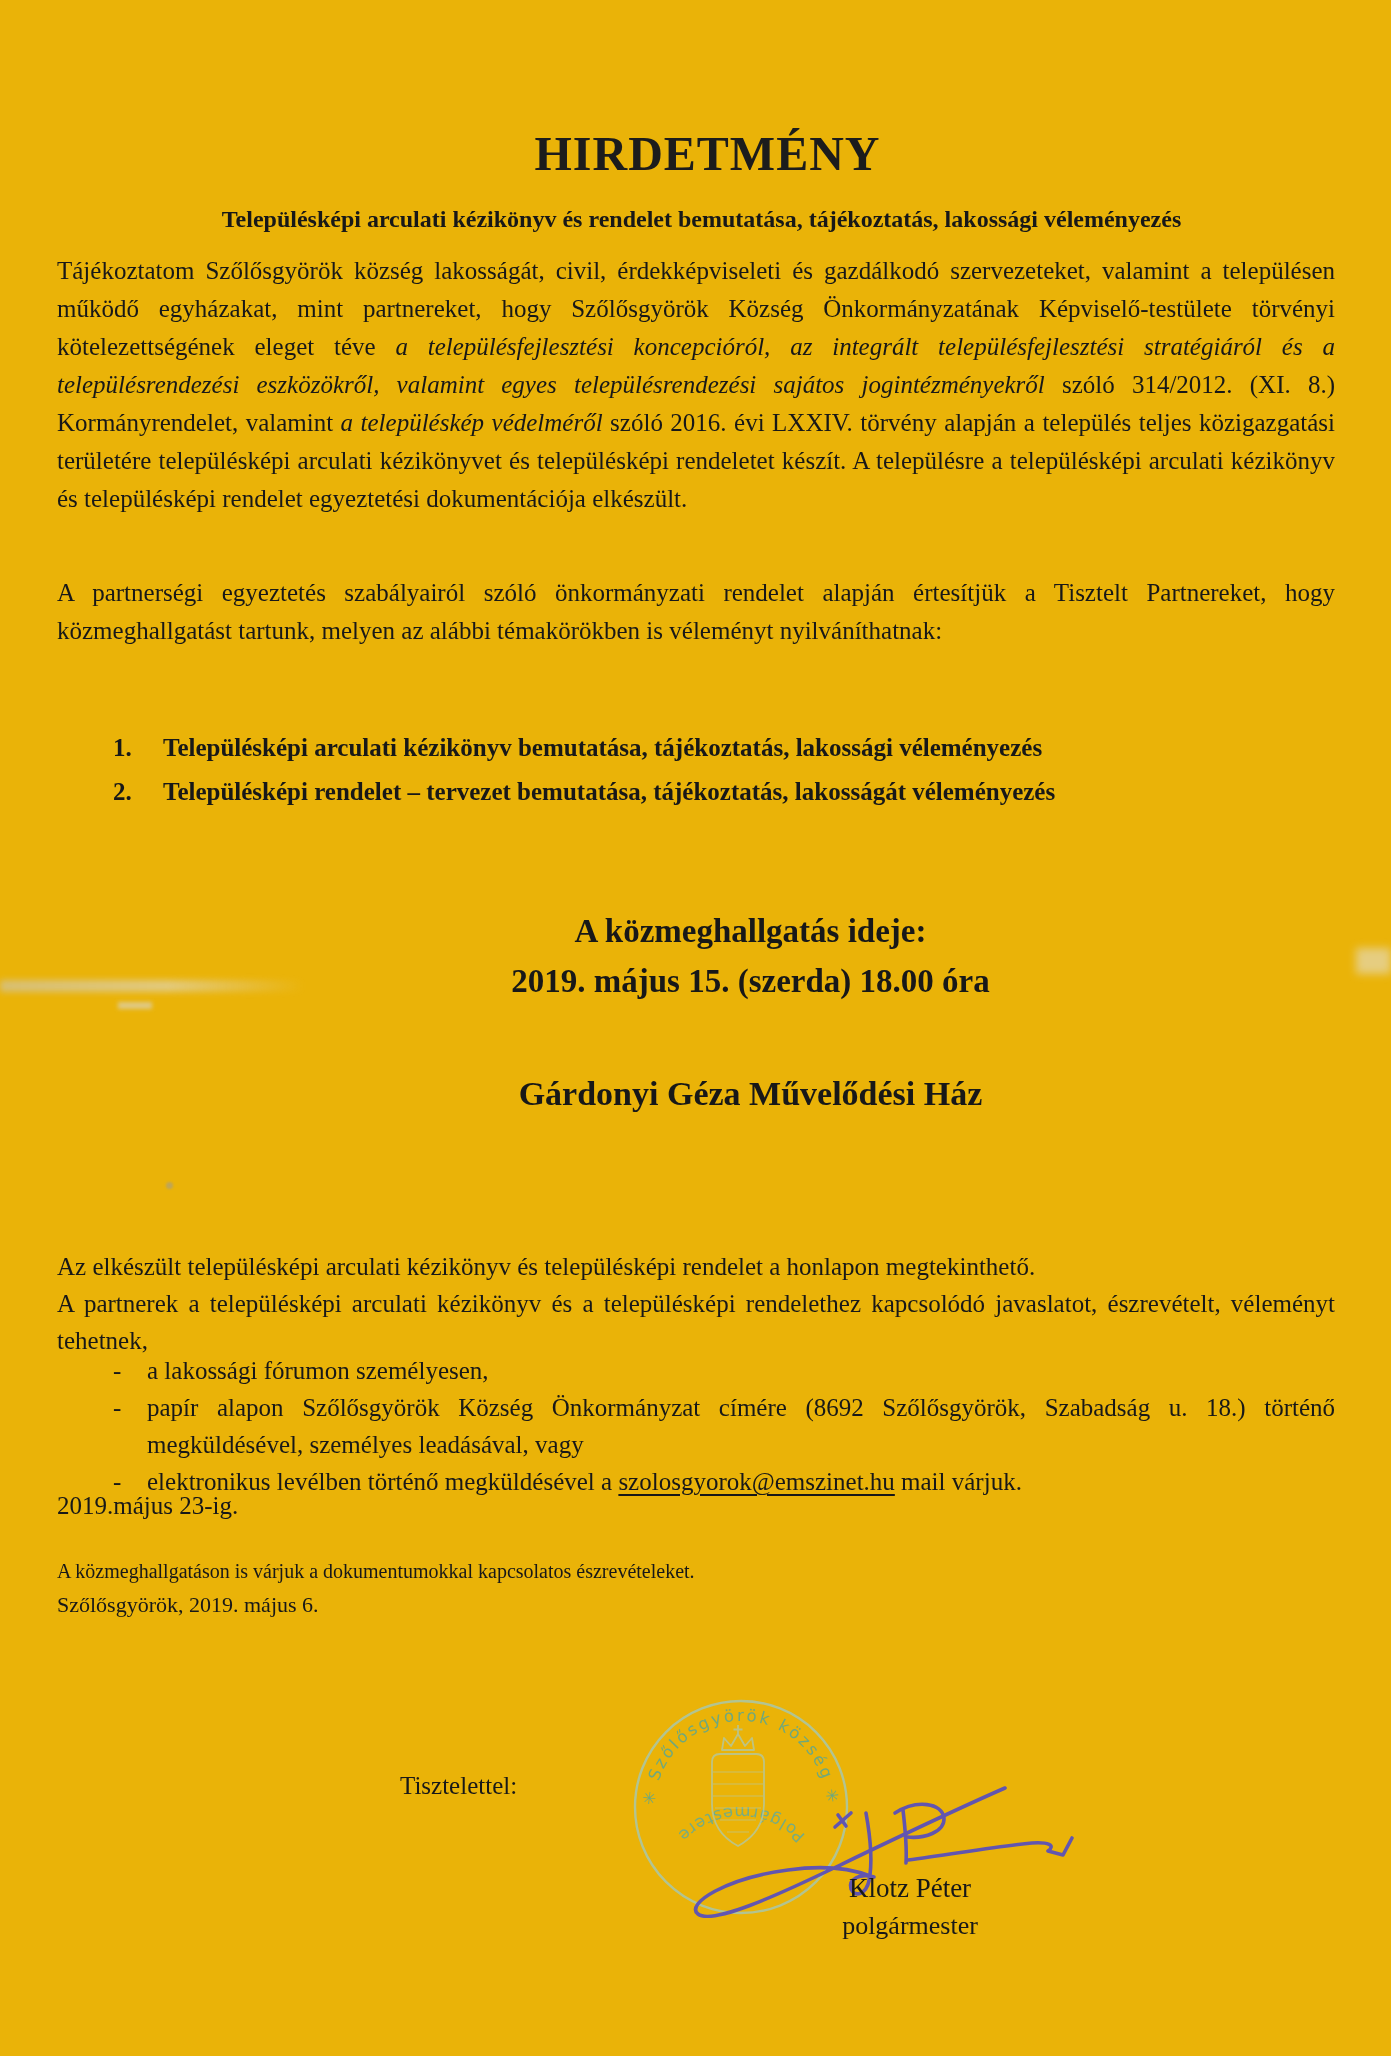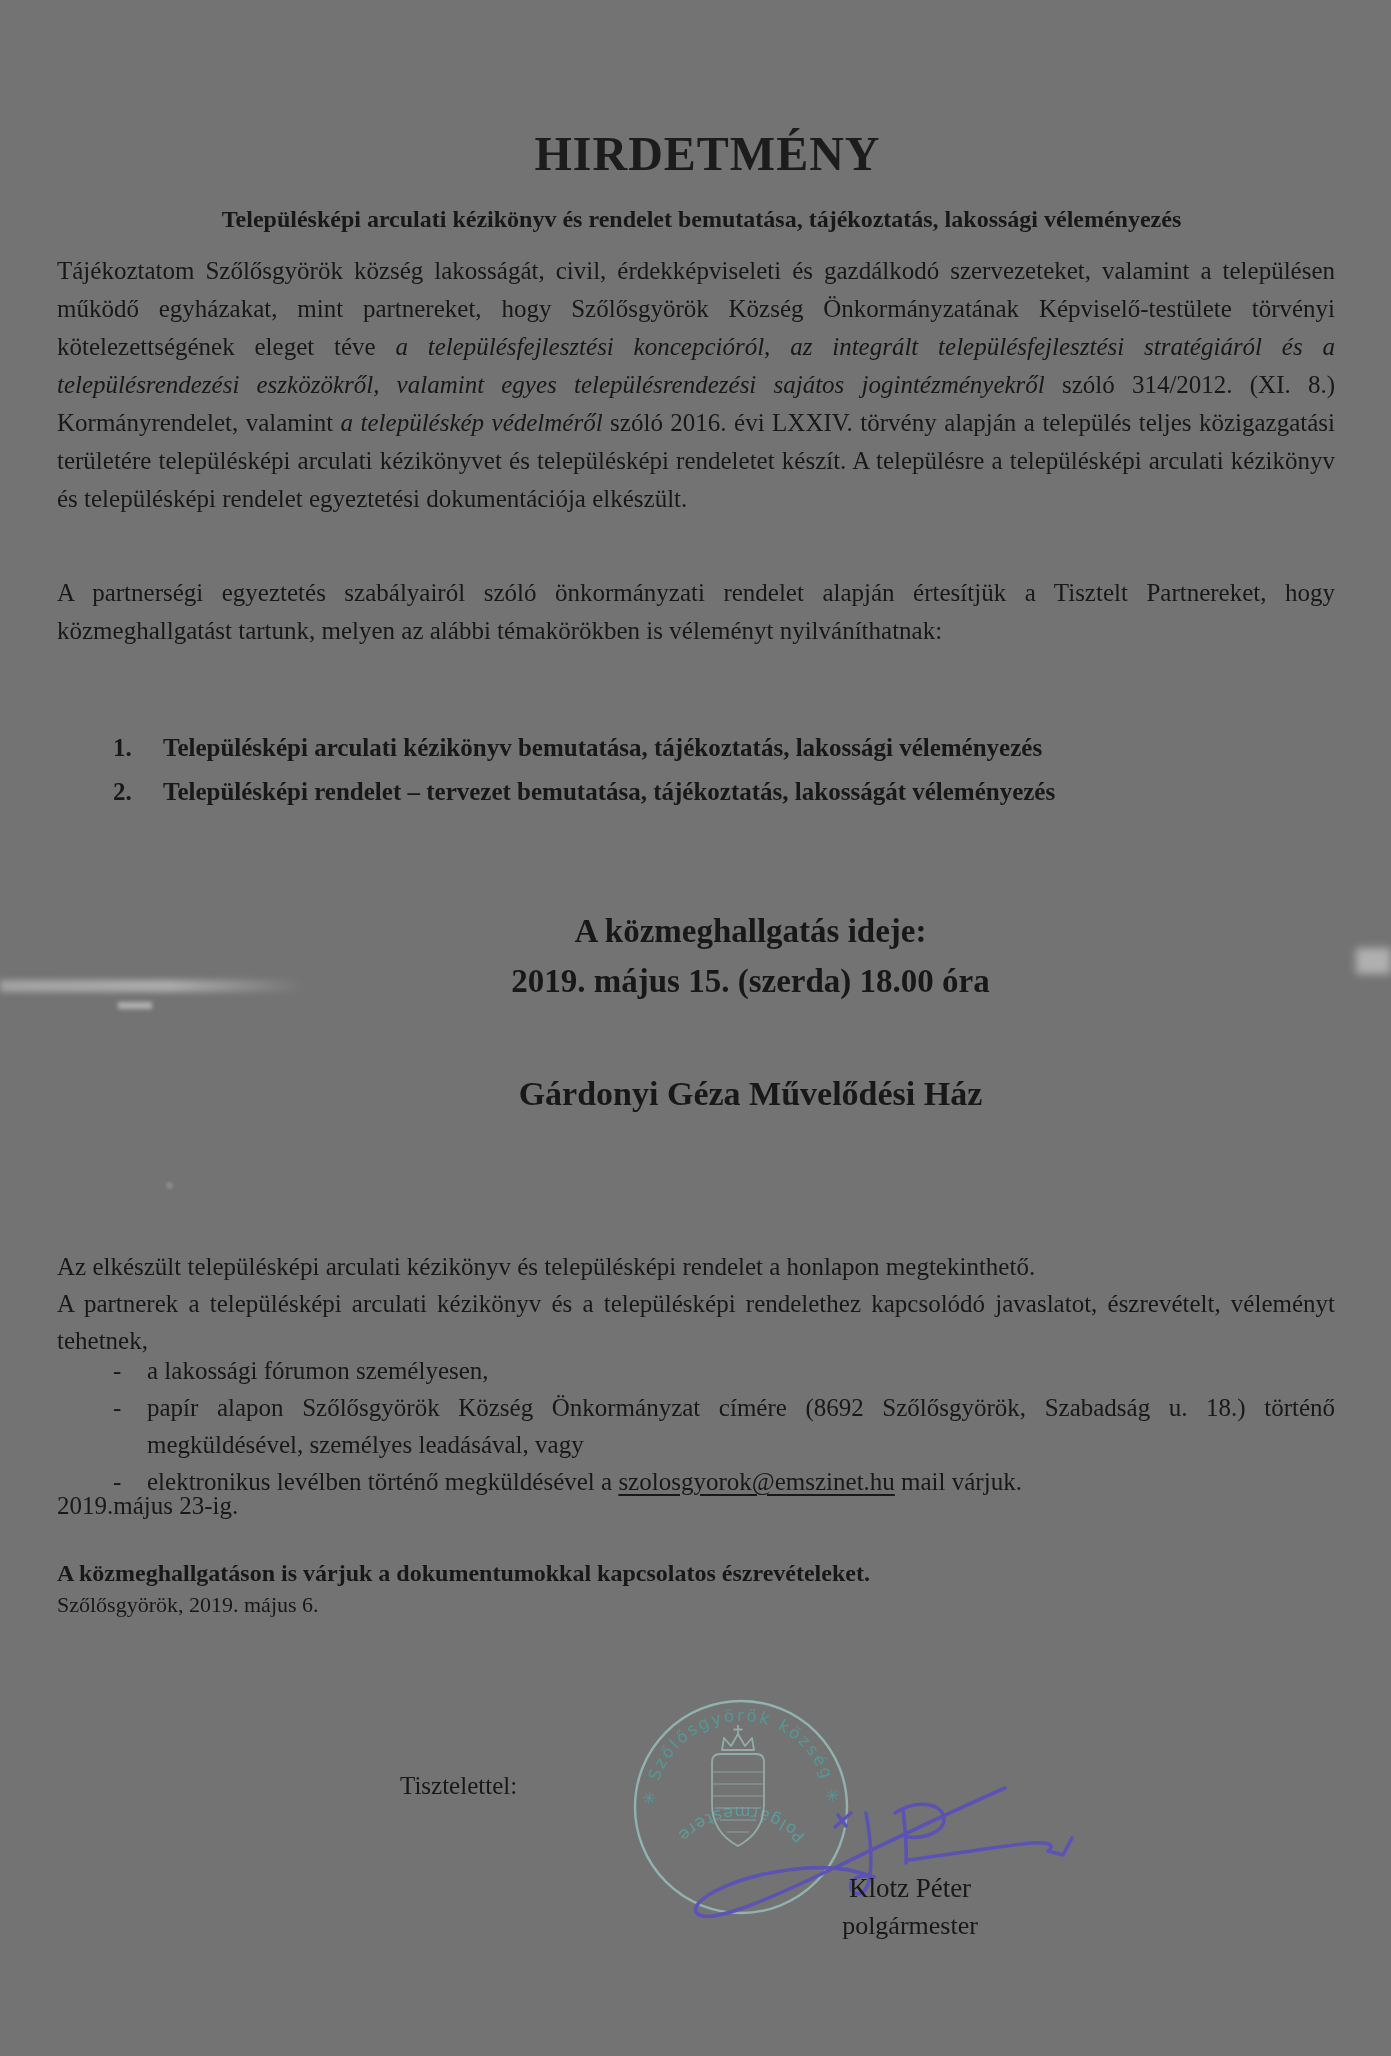--- a/index.html
+++ b/index.html
@@ -1,16 +1,16 @@
 <!DOCTYPE html>
 <html><head>
 <meta charset="utf-8">
 <style>
   html,body{margin:0;padding:0;background:#ffffff;}
-  .page{position:relative;width:1391px;height:2056px;background:#737373;
+  .page{position:relative;width:1391px;height:2056px;background:#eab308;
         font-family:"Liberation Serif","DejaVu Serif",serif;color:#181818;overflow:hidden;}
   .abs{position:absolute;}
   p{margin:0;}
   .jus{text-align:justify;}
   .title{top:94px;left:0;right:0;text-align:center;font-size:48px;font-weight:bold;
          letter-spacing:1px;transform:translateX(12px);color:#1c1c1c;}
   .subtitle{top:186px;left:40px;right:28px;text-align:center;font-size:24px;font-weight:bold;}
   .para{font-size:25px;line-height:38px;}
   .intro{top:252px;left:57px;width:1278px;}
   .partnership{top:574px;left:57px;width:1278px;}
@@ -22,21 +22,21 @@
   .centerblock{left:110px;right:0;text-align:center;font-weight:bold;}
   .time{top:906px;font-size:33px;line-height:50px;}
   .venue{top:1068px;font-size:34px;line-height:51px;}
   .availability{top:1248px;left:57px;width:1278px;font-size:25px;line-height:37px;}
   .channels{top:1352px;left:113px;width:1222px;font-size:25px;line-height:37px;}
   .chan{display:flex;}
   .chan .marker{width:34px;flex:none;}
   .chan .ctext{flex:1;text-align:justify;}
   .email{text-decoration:underline;text-underline-offset:4px;}
   .deadline{top:1492px;left:57px;font-size:25px;}
-  .closing{top:1560px;left:57px;font-size:24px;font-weight:bold;}
+  .closing{top:1560px;left:57px;font-size:20px;}
   .dateline{top:1592px;left:57px;font-size:22px;text-align:center;}
   .salutation{top:1772px;left:400px;font-size:25px;}
   .signer{top:1870px;left:780px;width:260px;text-align:center;font-size:27px;line-height:37px;}
   .signer .role{font-size:26px;}
   .stamp{left:626px;top:1692px;opacity:0.85;}
   .stamp text{font-family:"DejaVu Sans","Liberation Sans",sans-serif;}
   .sig{left:590px;top:1765px;}
   .artifact{position:absolute;pointer-events:none;}
   .streak{left:0;top:980px;width:305px;height:12px;
           background:linear-gradient(90deg,#c9c9c9 0%,#dddddd 55%,rgba(255,255,255,0) 100%);

